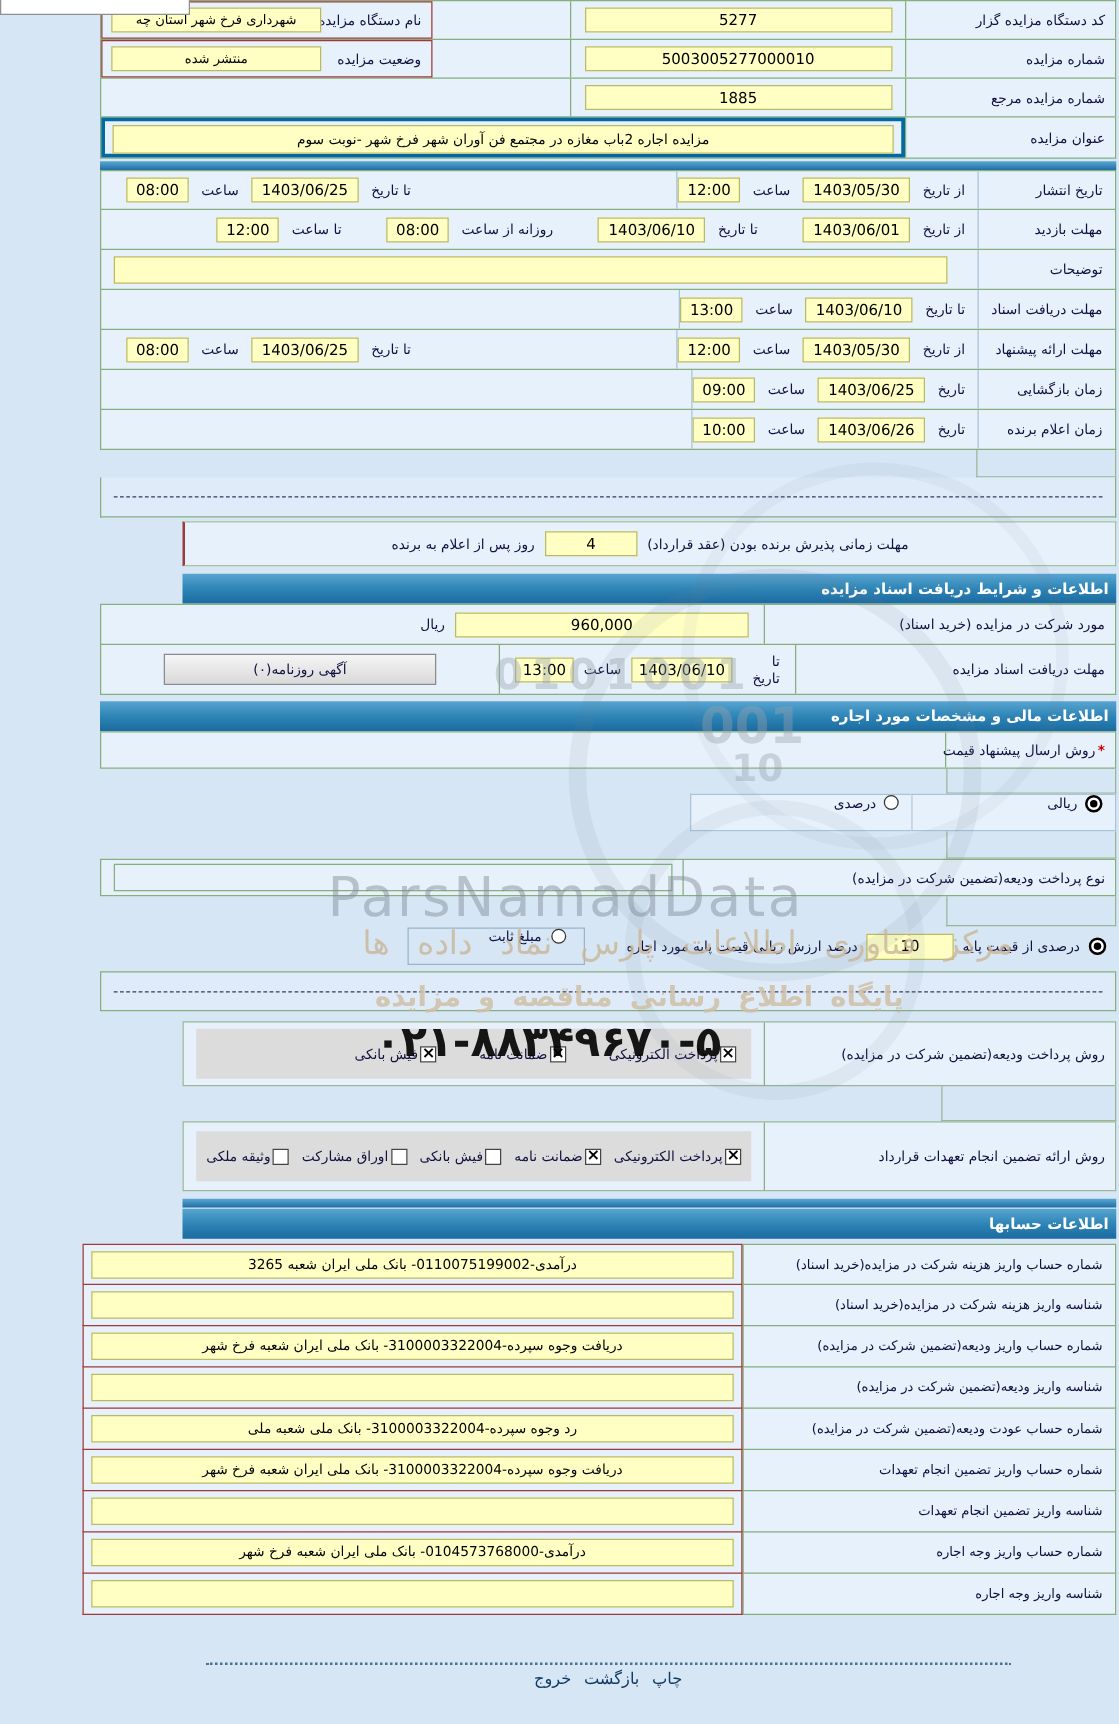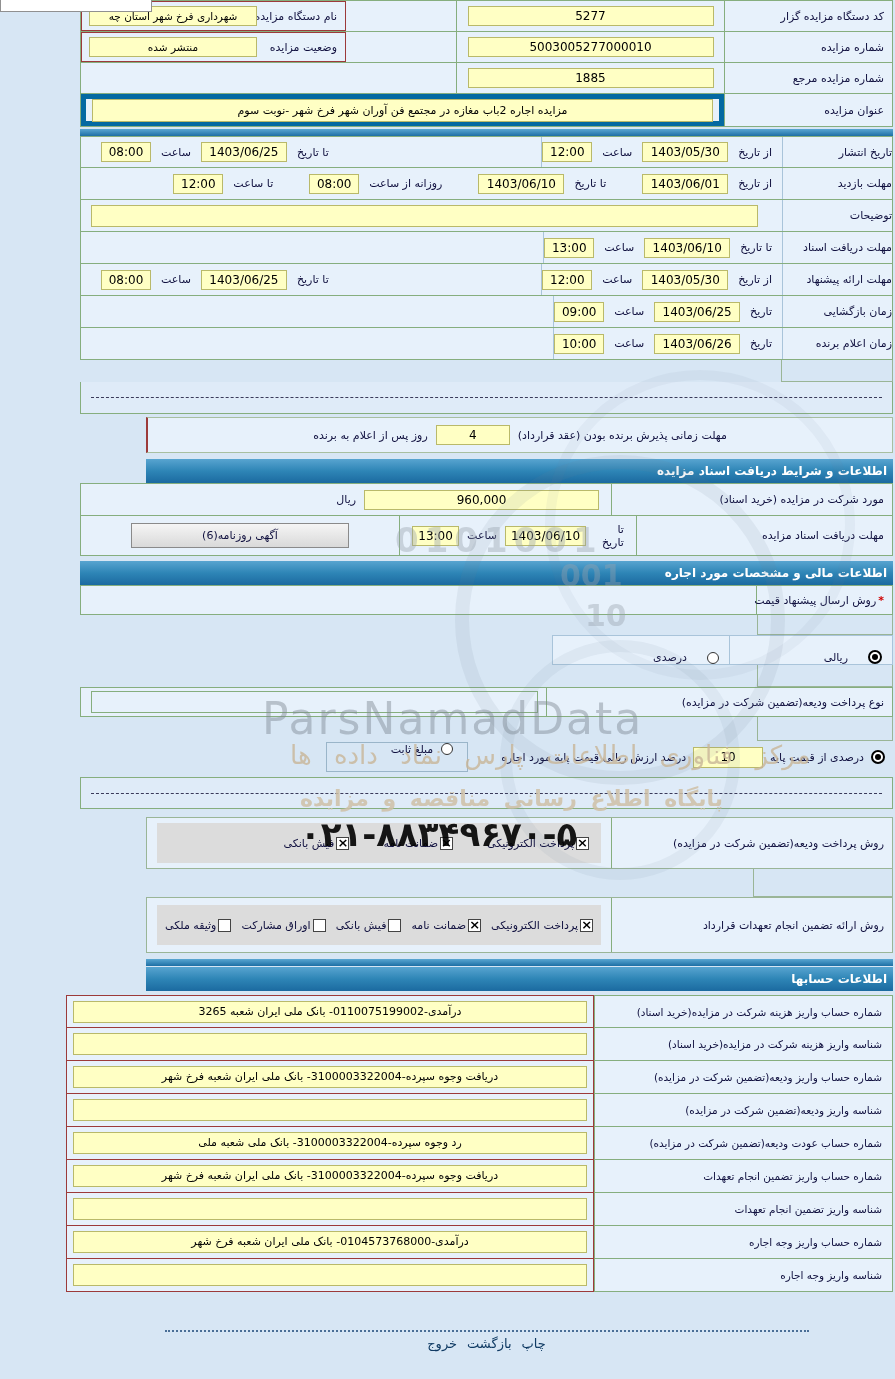--- a/index.html
+++ b/index.html
@@ -13,33 +13,33 @@
 .trow:last-child{border-bottom:1px solid #86ae7e;height:34px}
 .tlbl{width:168px;align-self:stretch;display:flex;align-items:center;padding:0 8px;border-left:1px solid #86ae7e;white-space:nowrap}
 .tval{width:268px;align-self:stretch;display:flex;align-items:center;justify-content:center;border-left:1px solid #86ae7e}
 .inp{background:#ffffc4;border:1px solid #b9b96a;text-align:center;font-size:12px;color:#000;overflow:hidden;white-space:nowrap}
 .tinp{width:246px;height:20px;line-height:18px}
 .tgap{width:110px;align-self:stretch}
 .tbox{flex:1;align-self:stretch;display:flex;align-items:center;border:1px solid #9c3a3a;padding:0 4px}
 .tlbl2{width:84px;padding-right:4px;white-space:nowrap}
 .tinp2{flex:1;height:20px;line-height:18px;font-size:10.5px;margin-left:3px}
 .trest{flex:1}
-.tredbox{flex:1;align-self:stretch;border:5px solid #0369a1;display:flex;align-items:center;padding:3px 6px}
+.tredbox{flex:1;align-self:stretch;border:3px solid #0369a1;display:flex;align-items:flex-start;padding:3px 6px}
 .tinp-wide{flex:1;height:23px;line-height:21px;font-size:11px}
 
 
 .strip{height:7px;background:linear-gradient(180deg,#5aa7d2,#1e6fa5);margin-top:2px}
 .sec{height:24px;line-height:24px;margin-top:1px;color:#fff;font-weight:bold;font-size:12px;padding-right:6px;
   background:linear-gradient(180deg,#58a4d0 0%,#2e85b6 50%,#1b6aa0 100%)}
 .indent{margin-left:66px}
 
 
 .zrow{display:flex;align-items:center;height:32px;background:#e7f1fb;border:1px solid #86ae7e;border-top:none}
 #timing .zrow:first-child{border-top:1px solid #86ae7e}
-.zlbl{width:110px;align-self:stretch;display:flex;align-items:center;padding:0 0;border-left:1px solid #a9c4da;white-space:nowrap}
+.zlbl{width:110px;align-self:stretch;display:flex;align-items:center;padding:0 10px;border-left:1px solid #a9c4da;white-space:nowrap}
 .zsub{margin:0 10px;white-space:nowrap}
 .zdate{width:86px;height:20px;line-height:18px}
 .ztime{width:50px;height:20px;line-height:18px}
 .zgap{flex:1;align-self:stretch;border-right:1px solid #a9c4da}
 .zsp{width:26px}
 .zpad{width:20px}
 .zwide{flex:1;height:22px;margin:0 24px 0 10px}
 
 .minirow{height:22px;border:1px solid #9ab597;border-top:none;width:112px}
 .mw136{width:136px}.mw140{width:140px;height:28px}.mh20{height:20px}.mh24{height:24px}
@@ -59,21 +59,21 @@
 .w235{width:235px;height:20px;line-height:18px}
 .w70{width:70px;height:21px;line-height:19px}
 .btncell{width:352px;align-self:stretch;border-right:1px solid #86ae7e;display:flex;align-items:center;justify-content:center}
 .graybtn{width:218px;height:25px;background:linear-gradient(#f5f5f5,#d9d9d9);border:1px solid #8a8a8a;
   font-family:inherit;font-size:11px;color:#10103f;cursor:pointer}
 .req{color:#d00000;font-weight:bold;margin-left:2px}
 .greenfield{flex:1;height:22px;border:1px solid #86ae7e;margin:0 8px 0 10px}
 
 
 .radiorow{display:flex;width:341px}
-.rcell{height:30px;background:#e7f1fb;border:1px solid #a9c4da;display:flex;align-items:flex-end;padding-right:10px;gap:20px}
+.rcell{height:30px;background:#e7f1fb;border:1px solid #a9c4da;display:flex;align-items:flex-start;padding-right:10px;gap:6px}
 .rcell.rial{width:164px}
 .rcell.pct{width:177px;border-right:none}
 .radio{width:12px;height:12px;border:1px solid #333;border-radius:50%;background:#fff;display:inline-block;position:relative;flex:none}
 .radio.checked{border:2px solid #000;width:14px;height:14px}
 .radio.checked::after{content:"";position:absolute;inset:2px;border-radius:50%;background:#000}
 .pctrow{display:flex;align-items:center;gap:7px;height:32px;padding-right:8px}
 .fixedbox{width:142px;height:30px;border:1px solid #9ab5c9;display:flex;align-items:flex-start;padding-right:14px;gap:8px;margin-right:26px}
 
 
 .chkrow{display:flex;margin-left:66px;border:1px solid #9ab597;background:#e7f1fb}
@@ -106,21 +106,21 @@
 .corner{position:absolute;left:0;top:0;width:152px;height:12px;background:#fff;border:1px solid #909090;border-top:none;z-index:4}
 
 
 .wm{position:absolute;pointer-events:none;z-index:6;white-space:nowrap}
 .wm-brand{left:262px;top:693px;font-size:44px;font-weight:normal;color:#7e8893;opacity:.45;direction:ltr;letter-spacing:2px}
 .wm-fa1{left:290px;top:740px;font-size:26px;color:#c9b698;opacity:.8;word-spacing:14px}
 .wm-fa2{left:300px;top:786px;font-size:22px;font-weight:bold;color:#cfc0a6;opacity:.85;word-spacing:6px}
 .wm-phone{left:300px;top:814px;font-size:34px;font-weight:bold;color:#000000;opacity:.9;letter-spacing:3px;direction:rtl}
 .wm-digits{color:#98a2ad;opacity:.4;font-weight:bold;direction:ltr}
 .wd1{left:395px;top:520px;font-size:34px;letter-spacing:6px}
-.wd2{left:560px;top:558px;font-size:30px}
+.wd2{left:560px;top:558px;font-size:40px}
 .wd3{left:585px;top:598px;font-size:30px}
 .wm-circle{position:absolute;border-radius:50%;pointer-events:none;z-index:5}
 .wc1{left:455px;top:455px;width:330px;height:330px;border:14px solid rgba(110,130,150,.10)}
 .wc2{left:545px;top:370px;width:310px;height:310px;border:10px solid rgba(110,130,150,.07)}
 .wc3{left:500px;top:640px;width:240px;height:240px;border:12px solid rgba(110,130,150,.09)}
 </style>
 </head>
 <body>
 
 <div class="page">
@@ -271,21 +271,21 @@
     </div>
     <div class="frow h40">
       <div class="flbl w281">مهلت دریافت اسناد مزایده</div>
       <div class="fcontent">
         <span>تا تاریخ</span>
         <span class="inp zdate">1403/06/10</span>
         <span>ساعت</span>
         <span class="inp ztime">13:00</span>
       </div>
       <div class="btncell">
-        <button class="graybtn">آگهی روزنامه(6)</button>
+        <button class="graybtn">آگهی روزنامه(۰)</button>
       </div>
     </div>
 
     <div class="sec" style="margin-top:5px">اطلاعات مالی و مشخصات مورد اجاره</div>
 
     <div class="frow h30 first">
       <div class="flbl w136">
         <span class="req">*</span>
         <span>روش ارسال پیشنهاد قیمت</span>
       </div>

